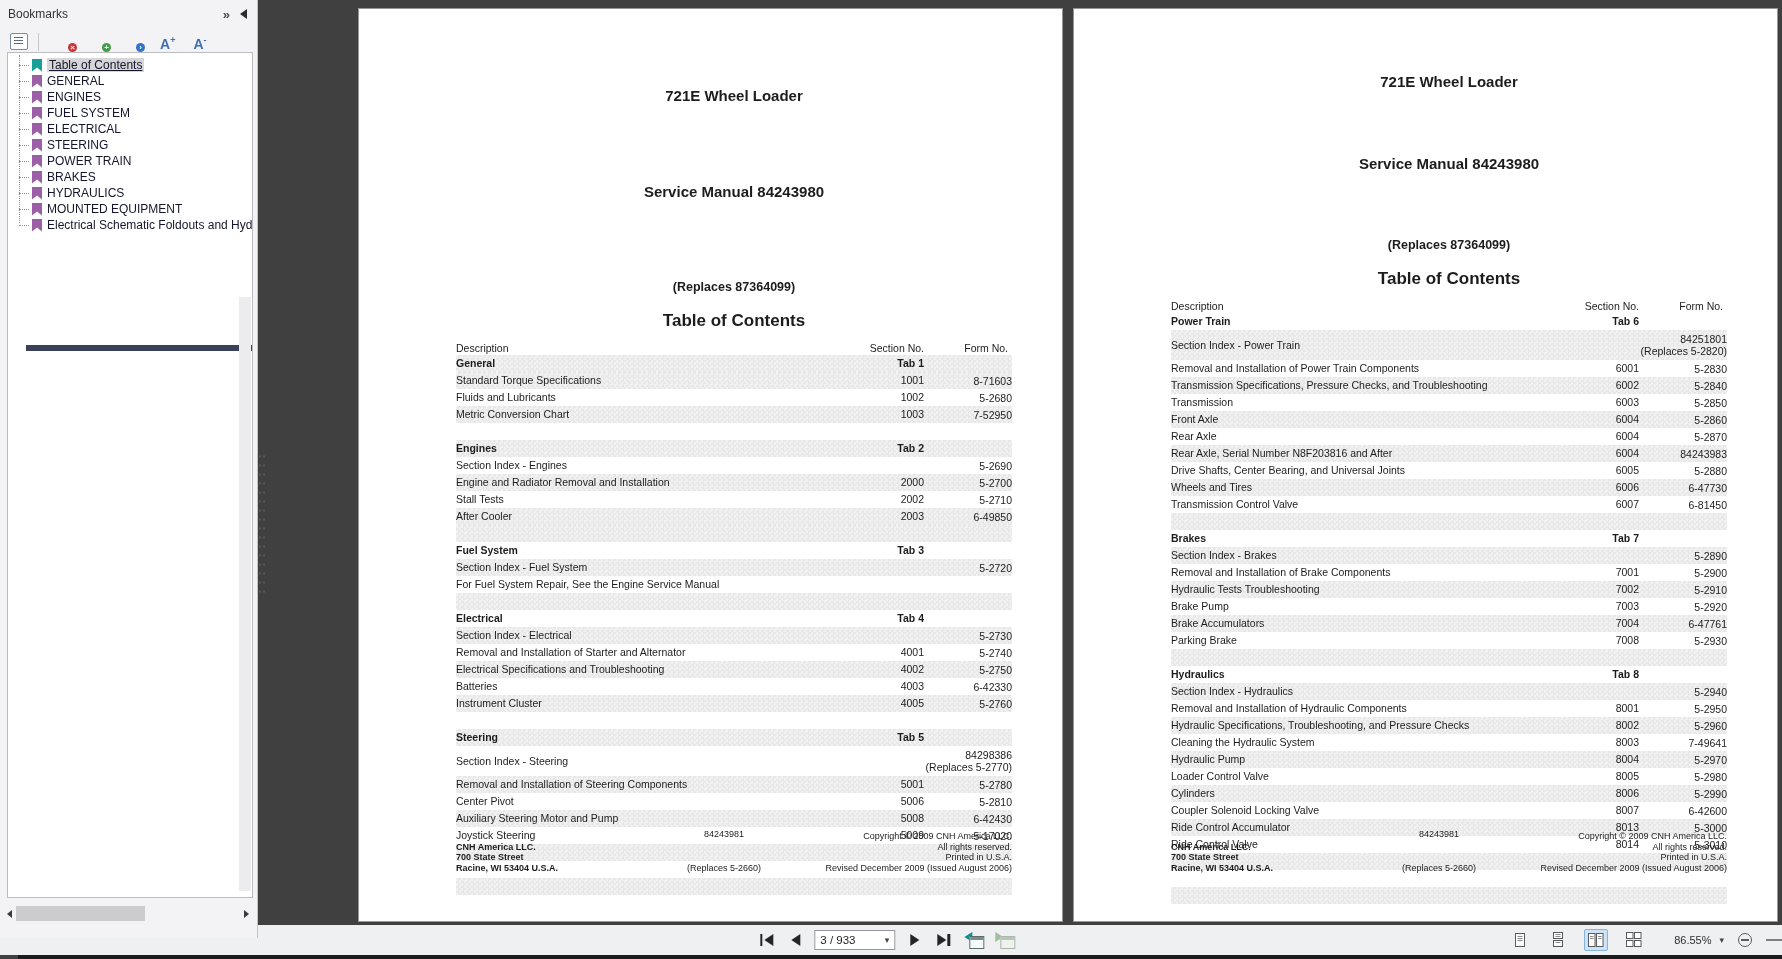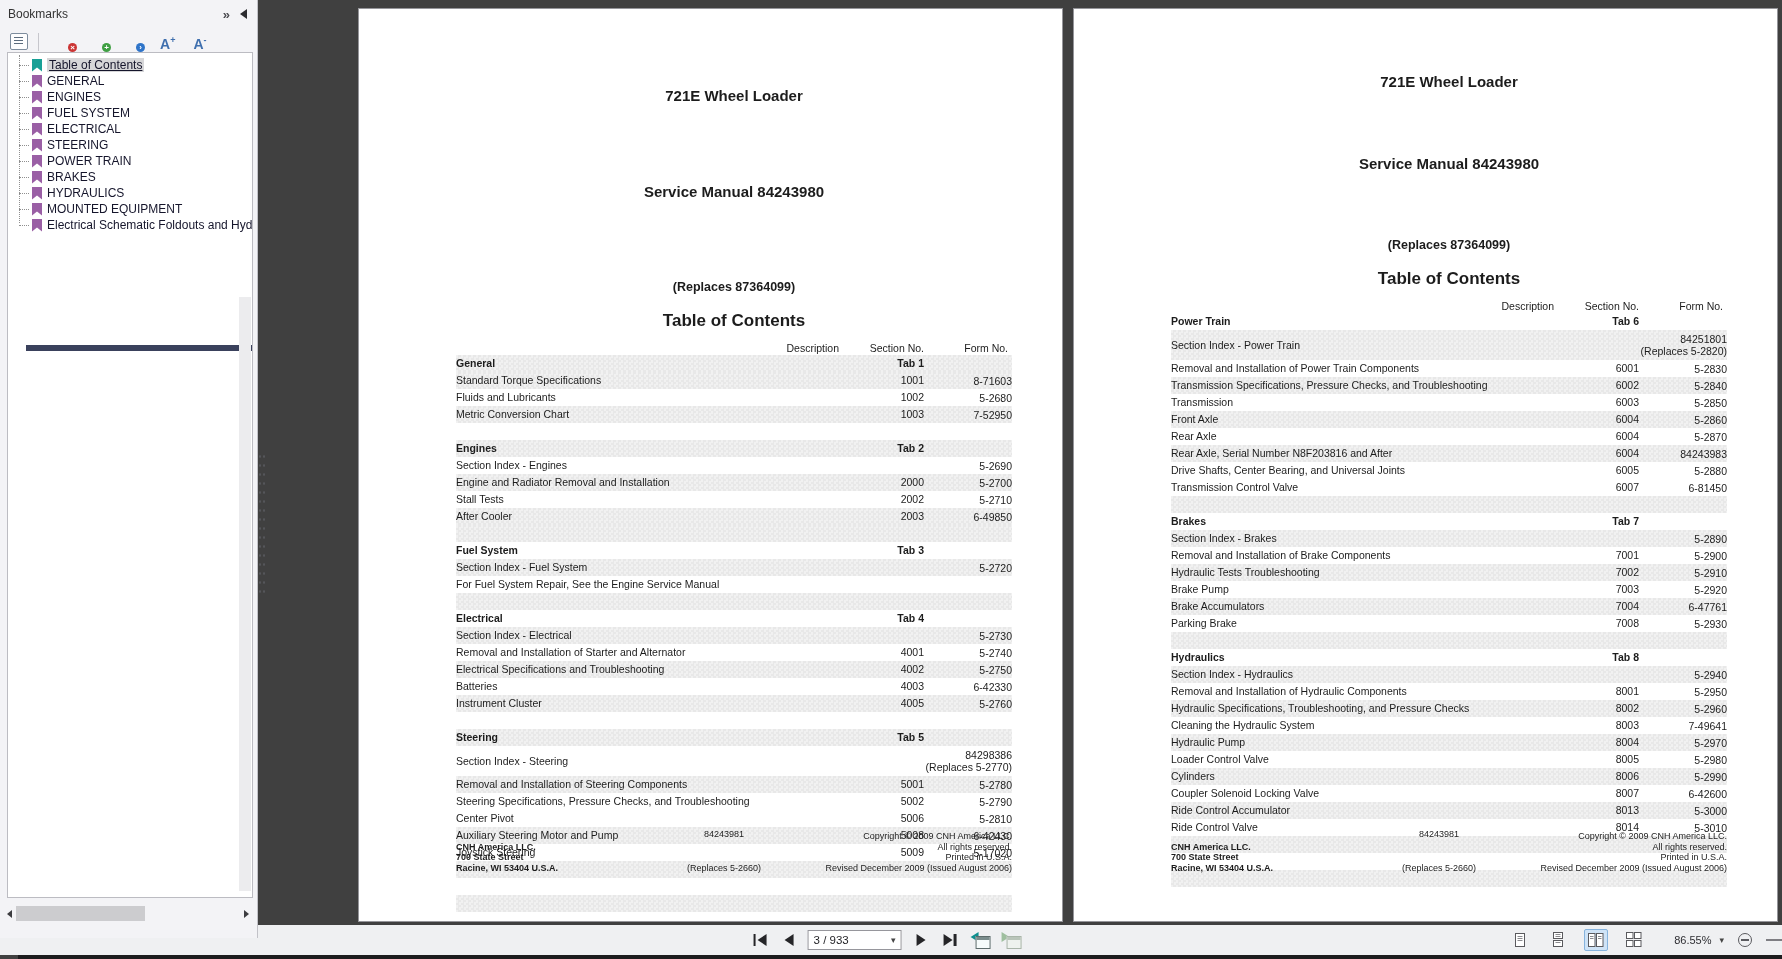--- a/index.html
+++ b/index.html
@@ -55,21 +55,21 @@
         box-sizing:border-box;padding:0 50px 0 97px;color:#1c1c1c;}
   .page1{left:100px;}
   .page2{left:815px;}
   .ptitle{text-align:center;font-weight:bold;}
   .page1 .ptitle{margin-top:78px;}
   .page2 .ptitle{margin-top:64px;}
   .t1{font-size:15px;line-height:18px;}
   .t3{font-size:12.5px;line-height:16px;}
   .toc-title{text-align:center;font-weight:bold;font-size:17px;margin-top:16px;line-height:20px;}
   .cols{display:flex;font-size:10.5px;margin-top:10px;height:14px;line-height:14px;}
-  .cols .c-d{flex:1;text-align:right;}
+  .cols .c-d{flex:1;text-align:left;}
   .cols .c-s{width:85px;text-align:right;}
   .cols .c-f{width:88px;text-align:right;padding-right:4px;box-sizing:border-box;}
   .toc-rows{margin-top:0;}
   .trow{display:flex;height:17px;line-height:17px;font-size:10.5px;align-items:center;}
   .trow.tall{height:30px;}
   .trow .d{flex:1;white-space:nowrap;overflow:hidden;}
   .trow .s{width:85px;text-align:right;white-space:nowrap;}
   .trow .f{width:88px;text-align:right;box-sizing:border-box;white-space:pre-line;line-height:12px;}
   .trow.hdr .d,.trow.hdr .s{font-weight:bold;}
   .trow.shaded{background-image:conic-gradient(#e8e8e8 25%,#f1f1f1 0 50%,#e8e8e8 0 75%,#f1f1f1 0);background-size:5px 5px;}
@@ -82,21 +82,21 @@
 
   
   .statusbar{position:absolute;left:0;right:0;bottom:4px;height:30px;background:#eff0f2;z-index:2;}
   .bottom-edge{position:absolute;left:18px;right:0;bottom:0;height:4px;background:#1c1c1e;}
   .nav-group{position:absolute;left:50%;top:0;height:30px;transform:translateX(-52%);display:flex;align-items:center;gap:9px;}
   .nav-btn{display:flex;align-items:center;justify-content:center;width:20px;height:22px;cursor:pointer;}
   .ntri-l{width:0;height:0;border:6px solid transparent;border-right:9px solid #252528;border-left:0;}
   .ntri-r{width:0;height:0;border:6px solid transparent;border-left:9px solid #252528;border-right:0;}
   .nbar{width:2.5px;height:12px;background:#252528;}
   .first .nbar{margin-right:1.5px;} .last .nbar{margin-left:1.5px;}
-  .page-box{width:94px;height:20px;background:#fff;border:1px solid #96969c;display:flex;align-items:center;
+  .page-box{width:81px;height:20px;background:#fff;border:1px solid #96969c;display:flex;align-items:center;
             font-size:11.5px;color:#1e1e22;padding:0 5px;box-sizing:border-box;cursor:text;}
   .page-box .pb-text{flex:1;}
   .pb-caret{color:#444;font-size:9px;cursor:pointer;}
   .pb-caret:after{content:"▾";}
   .view-btn{position:relative;width:20px;height:18px;cursor:pointer;margin-left:2px;}
   .vb-win{position:absolute;right:0;bottom:0;width:13px;height:11px;border:1px solid #5d6b6b;background:#f6fbfb;}
   .vb-win:before{content:"";position:absolute;left:0;top:0;right:0;height:3px;background:#7a8c8c;}
   .vb-arrow{position:absolute;left:0;top:1px;width:0;height:0;border:5px solid transparent;border-right:8px solid #0d8f8f;border-left:0;}
   .view-btn.disabled .vb-win{border-color:#a9b5a9;background:#eef2ee;}
   .view-btn.disabled .vb-win:before{background:#b9c4b9;}
@@ -325,25 +325,20 @@
             <span class="s"></span>
             <span class="f">84298386
 (Replaces 5-2770)</span>
           </div>
           <div class="trow shaded">
             <span class="d">Removal and Installation of Steering Components</span>
             <span class="s">5001</span>
             <span class="f">5-2780</span>
           </div>
           <div class="trow">
-            <span class="d">Steering Specifications, Pressure Checks, and Troubleshooting</span>
-            <span class="s">5002</span>
-            <span class="f">5-2790</span>
-          </div>
-          <div class="trow">
             <span class="d">Center Pivot</span>
             <span class="s">5006</span>
             <span class="f">5-2810</span>
           </div>
           <div class="trow shaded">
             <span class="d">Auxiliary Steering Motor and Pump</span>
             <span class="s">5008</span>
             <span class="f">6-42430</span>
           </div>
           <div class="trow">
@@ -424,20 +419,25 @@
           <div class="trow shaded">
             <span class="d">Rear Axle, Serial Number N8F203816 and After</span>
             <span class="s">6004</span>
             <span class="f">84243983</span>
           </div>
           <div class="trow">
             <span class="d">Drive Shafts, Center Bearing, and Universal Joints</span>
             <span class="s">6005</span>
             <span class="f">5-2880</span>
           </div>
+          <div class="trow shaded">
+            <span class="d">Wheels and Tires</span>
+            <span class="s">6006</span>
+            <span class="f">6-47730</span>
+          </div>
           <div class="trow">
             <span class="d">Transmission Control Valve</span>
             <span class="s">6007</span>
             <span class="f">6-81450</span>
           </div>
           <div class="trow shaded"></div>
           <div class="trow hdr">
             <span class="d">Brakes</span>
             <span class="s">Tab 7</span>
             <span class="f"></span>

